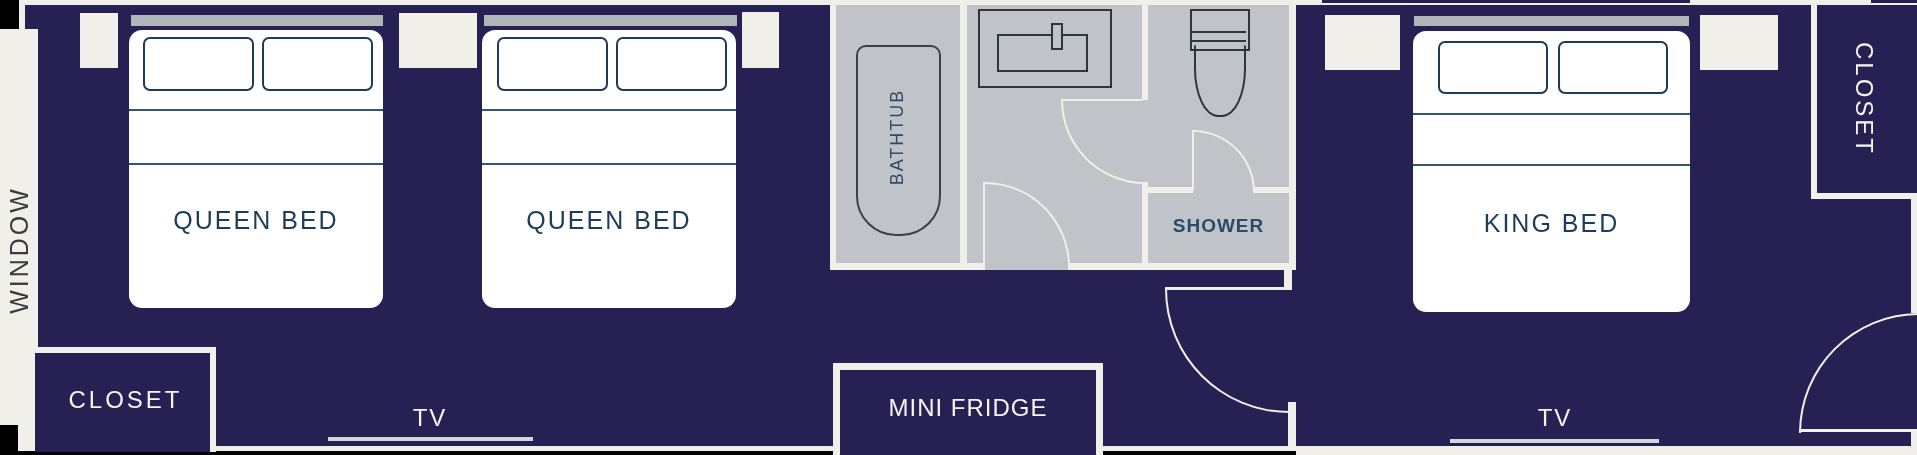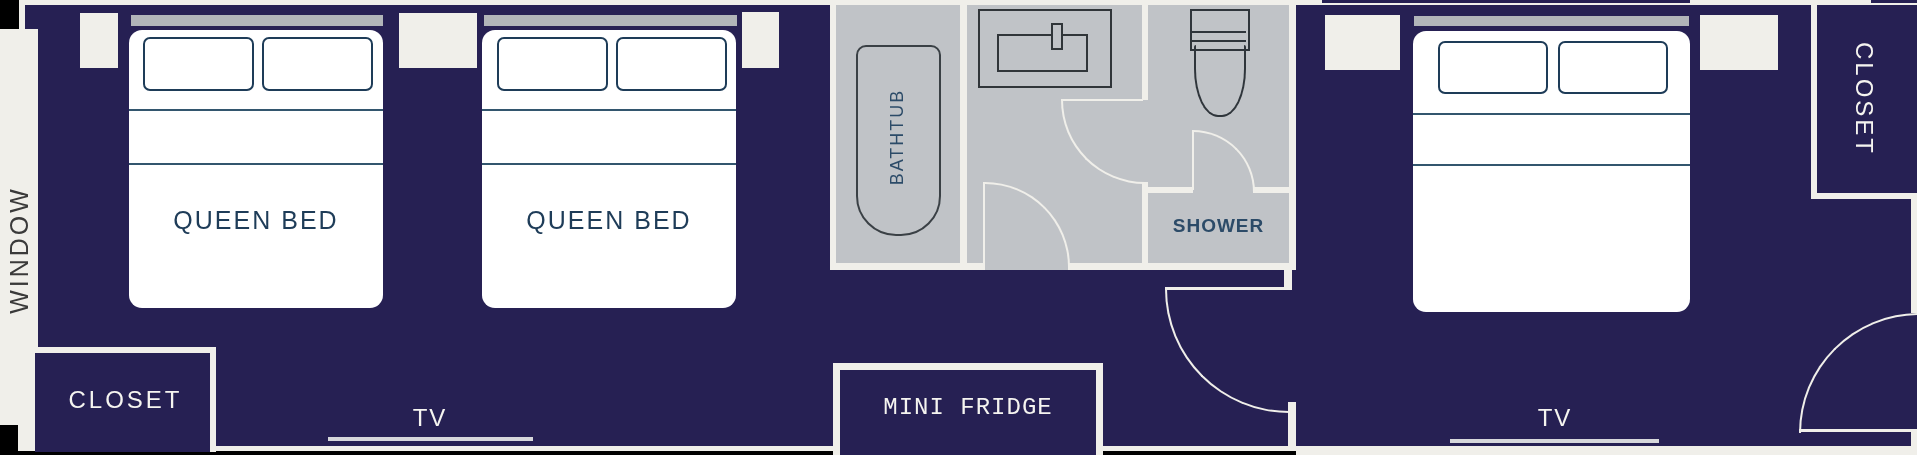--- a/index.html
+++ b/index.html
@@ -98,30 +98,31 @@
   <div class="sheetline" style="left:482px;top:163px;width:254px;"></div>
   <div class="bedlabel" style="left:482px;top:206px;width:254px;">QUEEN BED</div>
 
   <div class="abs navy" style="left:35px;top:347px;width:175px;height:99px;border-top:6px solid #f0efea;border-right:6px solid #f0efea;box-sizing:content-box;"></div>
   <div class="wlabel" style="left:35px;top:386px;width:181px;letter-spacing:3px;">CLOSET</div>
 
   <div class="wlabel" style="left:330px;top:404px;width:200px;">TV</div>
   <div class="tvline" style="left:328px;top:437px;width:205px;"></div>
 
   <div class="abs navy" style="left:833px;top:363px;width:256px;height:92px;border-top:7px solid #f0efea;border-left:7px solid #f0efea;border-right:7px solid #f0efea;box-sizing:content-box;"></div>
-  <div class="wlabel" style="left:840px;top:394px;width:256px;letter-spacing:1px;font-family:Liberation Mono, monospace;">MINI FRIDGE</div>
+  <div class="wlabel" style="left:840px;top:394px;width:256px;letter-spacing:1px;">MINI FRIDGE</div>
 
   <div class="headboard" style="left:1414px;top:16px;width:275px;height:10px;"></div>
   <div class="ns" style="left:1325px;top:15px;width:75px;height:55px;"></div>
   <div class="ns" style="left:1700px;top:15px;width:78px;height:55px;"></div>
   <div class="bed" style="left:1413px;top:31px;width:277px;height:281px;"></div>
   <div class="pillow" style="left:1438px;top:41px;width:106px;height:49px;"></div>
   <div class="pillow" style="left:1558px;top:41px;width:106px;height:49px;"></div>
   <div class="sheetline" style="left:1413px;top:113px;width:277px;"></div>
   <div class="sheetline" style="left:1413px;top:164px;width:277px;"></div>
+  <div class="bedlabel" style="left:1413px;top:209px;width:277px;">KING BED</div>
 
   <div class="abs navy" style="left:1811px;top:5px;width:100px;height:188px;border-left:6px solid #f0efea;border-bottom:6px solid #f0efea;box-sizing:content-box;"></div>
   <div class="vtext cw wlabel" style="left:1864px;top:99px;width:auto;letter-spacing:3px;">CLOSET</div>
 
   <div class="wlabel" style="left:1455px;top:404px;width:200px;">TV</div>
   <div class="tvline" style="left:1450px;top:439px;width:209px;"></div>
 
   <div class="abs navy" style="left:1911px;top:313px;width:6px;height:116px;"></div>
   <div class="doorarc" style="left:1799px;top:313px;width:118px;height:118px;border-right:none;border-bottom:none;border-top-left-radius:100% 100%;"></div>
   <div class="doorleaf" style="left:1799px;top:429px;width:118px;height:3px;"></div>

